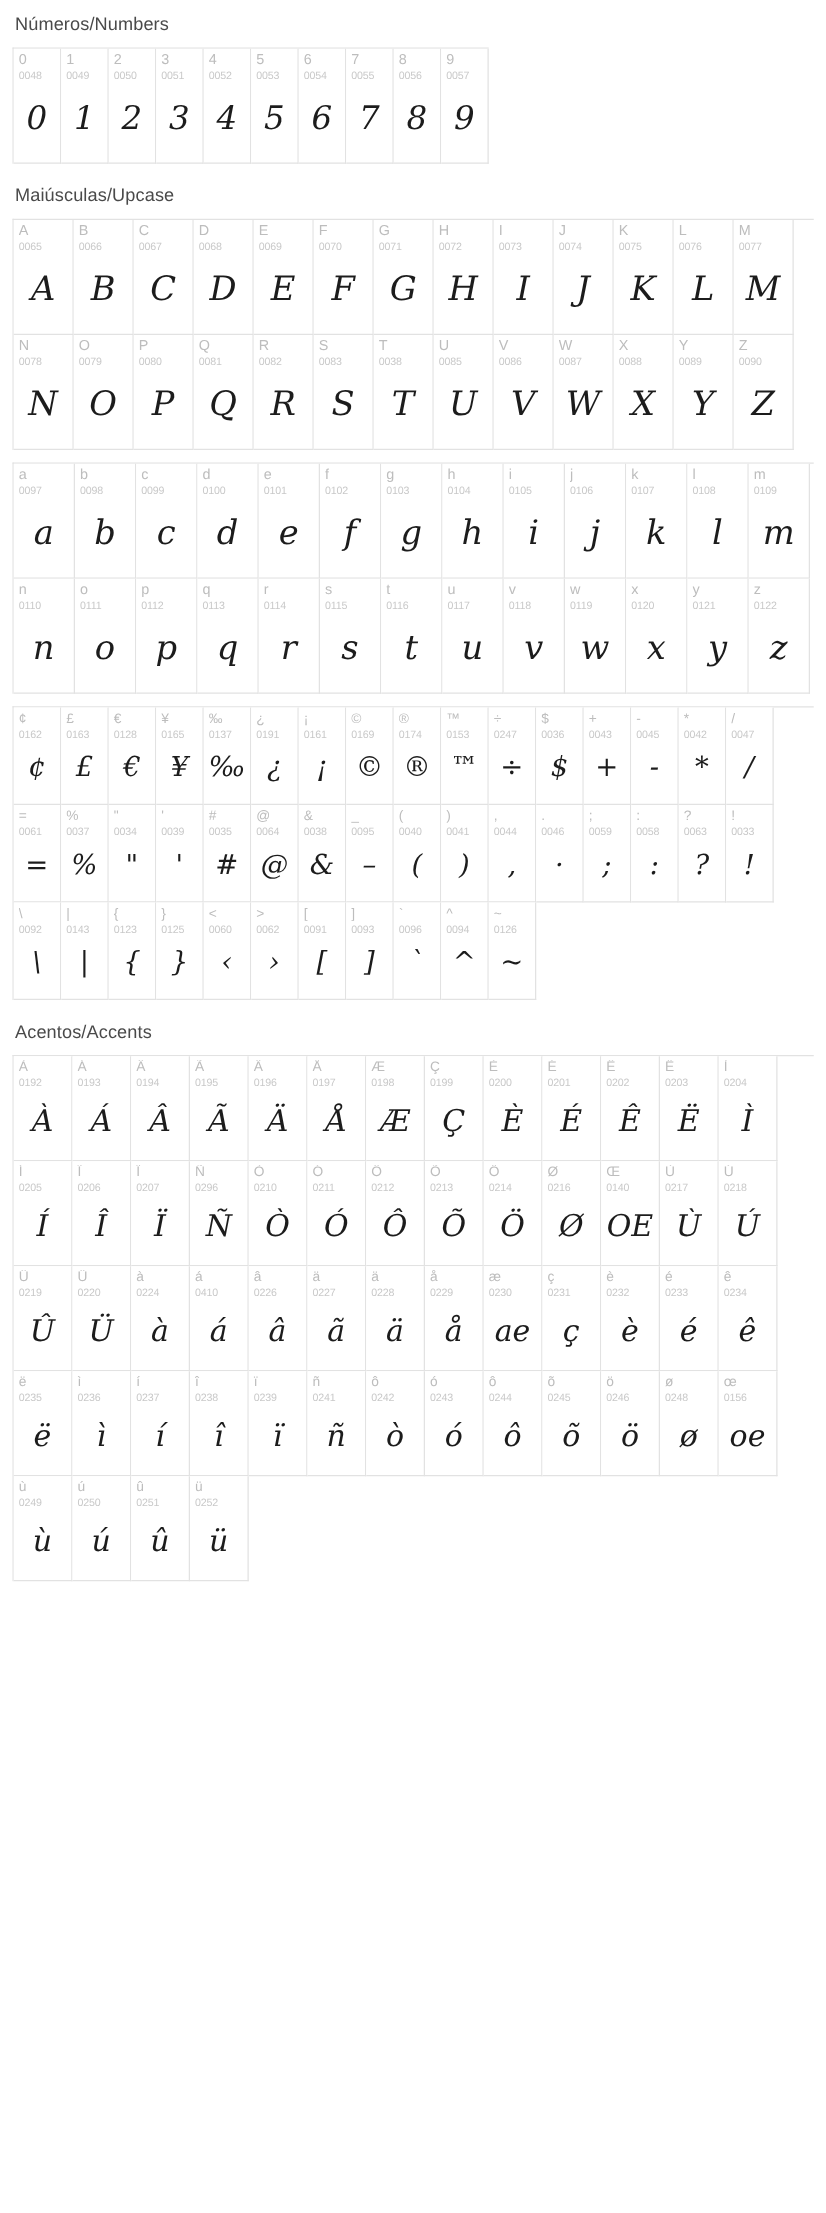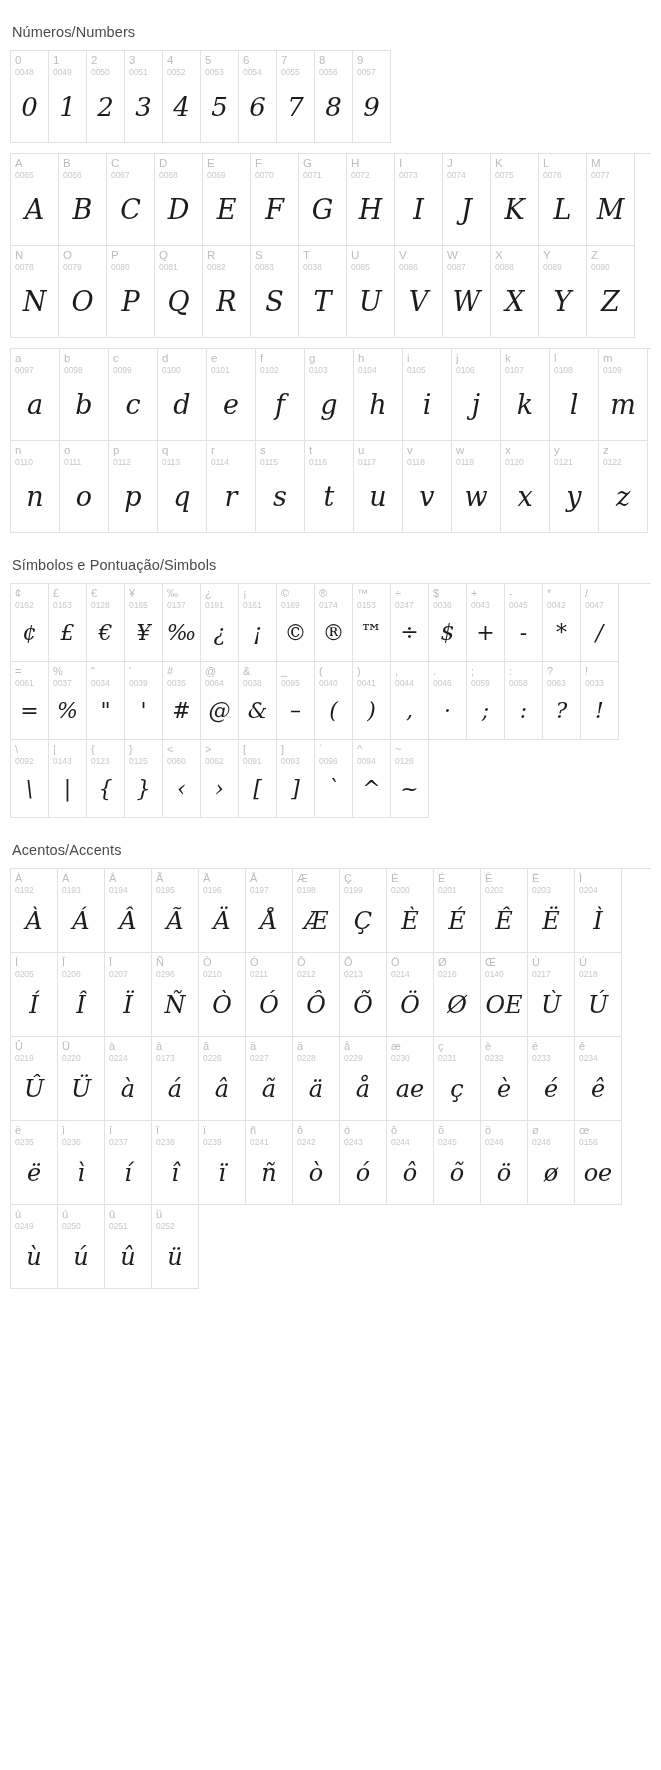--- a/index.html
+++ b/index.html
@@ -13,21 +13,21 @@
     color: #444;
   }
   .page {
     width: 661px;
     padding: 0 10px 20px 10px;
   }
   .section { margin-bottom: 10px; }
   .section-title {
     font-size: 14.5px;
     color: #4a4a4a;
-    margin: 16px 0 10px 2px;
+    margin: 4px 0 10px 2px;
     padding-top: 8px;
     font-weight: normal;
     letter-spacing: 0.1px;
   }
   .glyph-grid {
     display: flex;
     flex-wrap: wrap;
     border-left: 1px solid #e2e2e2;
     border-top: 1px solid #e2e2e2;
     width: max-content;
@@ -169,20 +169,21 @@
           <div class="cell">
             <div class="meta">
               <span class="ch">9</span>
               <span class="code">0057</span>
             </div>
             <div class="big">9</div>
           </div>
         </div>
       </div>
       <div class="section">
+        <div class="section-title">Maiúsculas/Upcase</div>
         <div class="glyph-grid g-upper full">
           <div class="cell">
             <div class="meta">
               <span class="ch">A</span>
               <span class="code">0065</span>
             </div>
             <div class="big">A</div>
           </div>
           <div class="cell">
             <div class="meta">
@@ -541,21 +542,20 @@
           <div class="cell">
             <div class="meta">
               <span class="ch">z</span>
               <span class="code">0122</span>
             </div>
             <div class="big">z</div>
           </div>
         </div>
       </div>
       <div class="section">
-        <div class="section-title">Símbolos e Pontuação/Simbols</div>
         <div class="glyph-grid g-sym full">
           <div class="cell">
             <div class="meta">
               <span class="ch">¢</span>
               <span class="code">0162</span>
             </div>
             <div class="big">¢</div>
           </div>
           <div class="cell">
             <div class="meta">
@@ -1055,21 +1055,21 @@
           <div class="cell">
             <div class="meta">
               <span class="ch">à</span>
               <span class="code">0224</span>
             </div>
             <div class="big">à</div>
           </div>
           <div class="cell">
             <div class="meta">
               <span class="ch">á</span>
-              <span class="code">0173</span>
+              <span class="code">0410</span>
             </div>
             <div class="big">á</div>
           </div>
           <div class="cell">
             <div class="meta">
               <span class="ch">â</span>
               <span class="code">0226</span>
             </div>
             <div class="big">â</div>
           </div>

